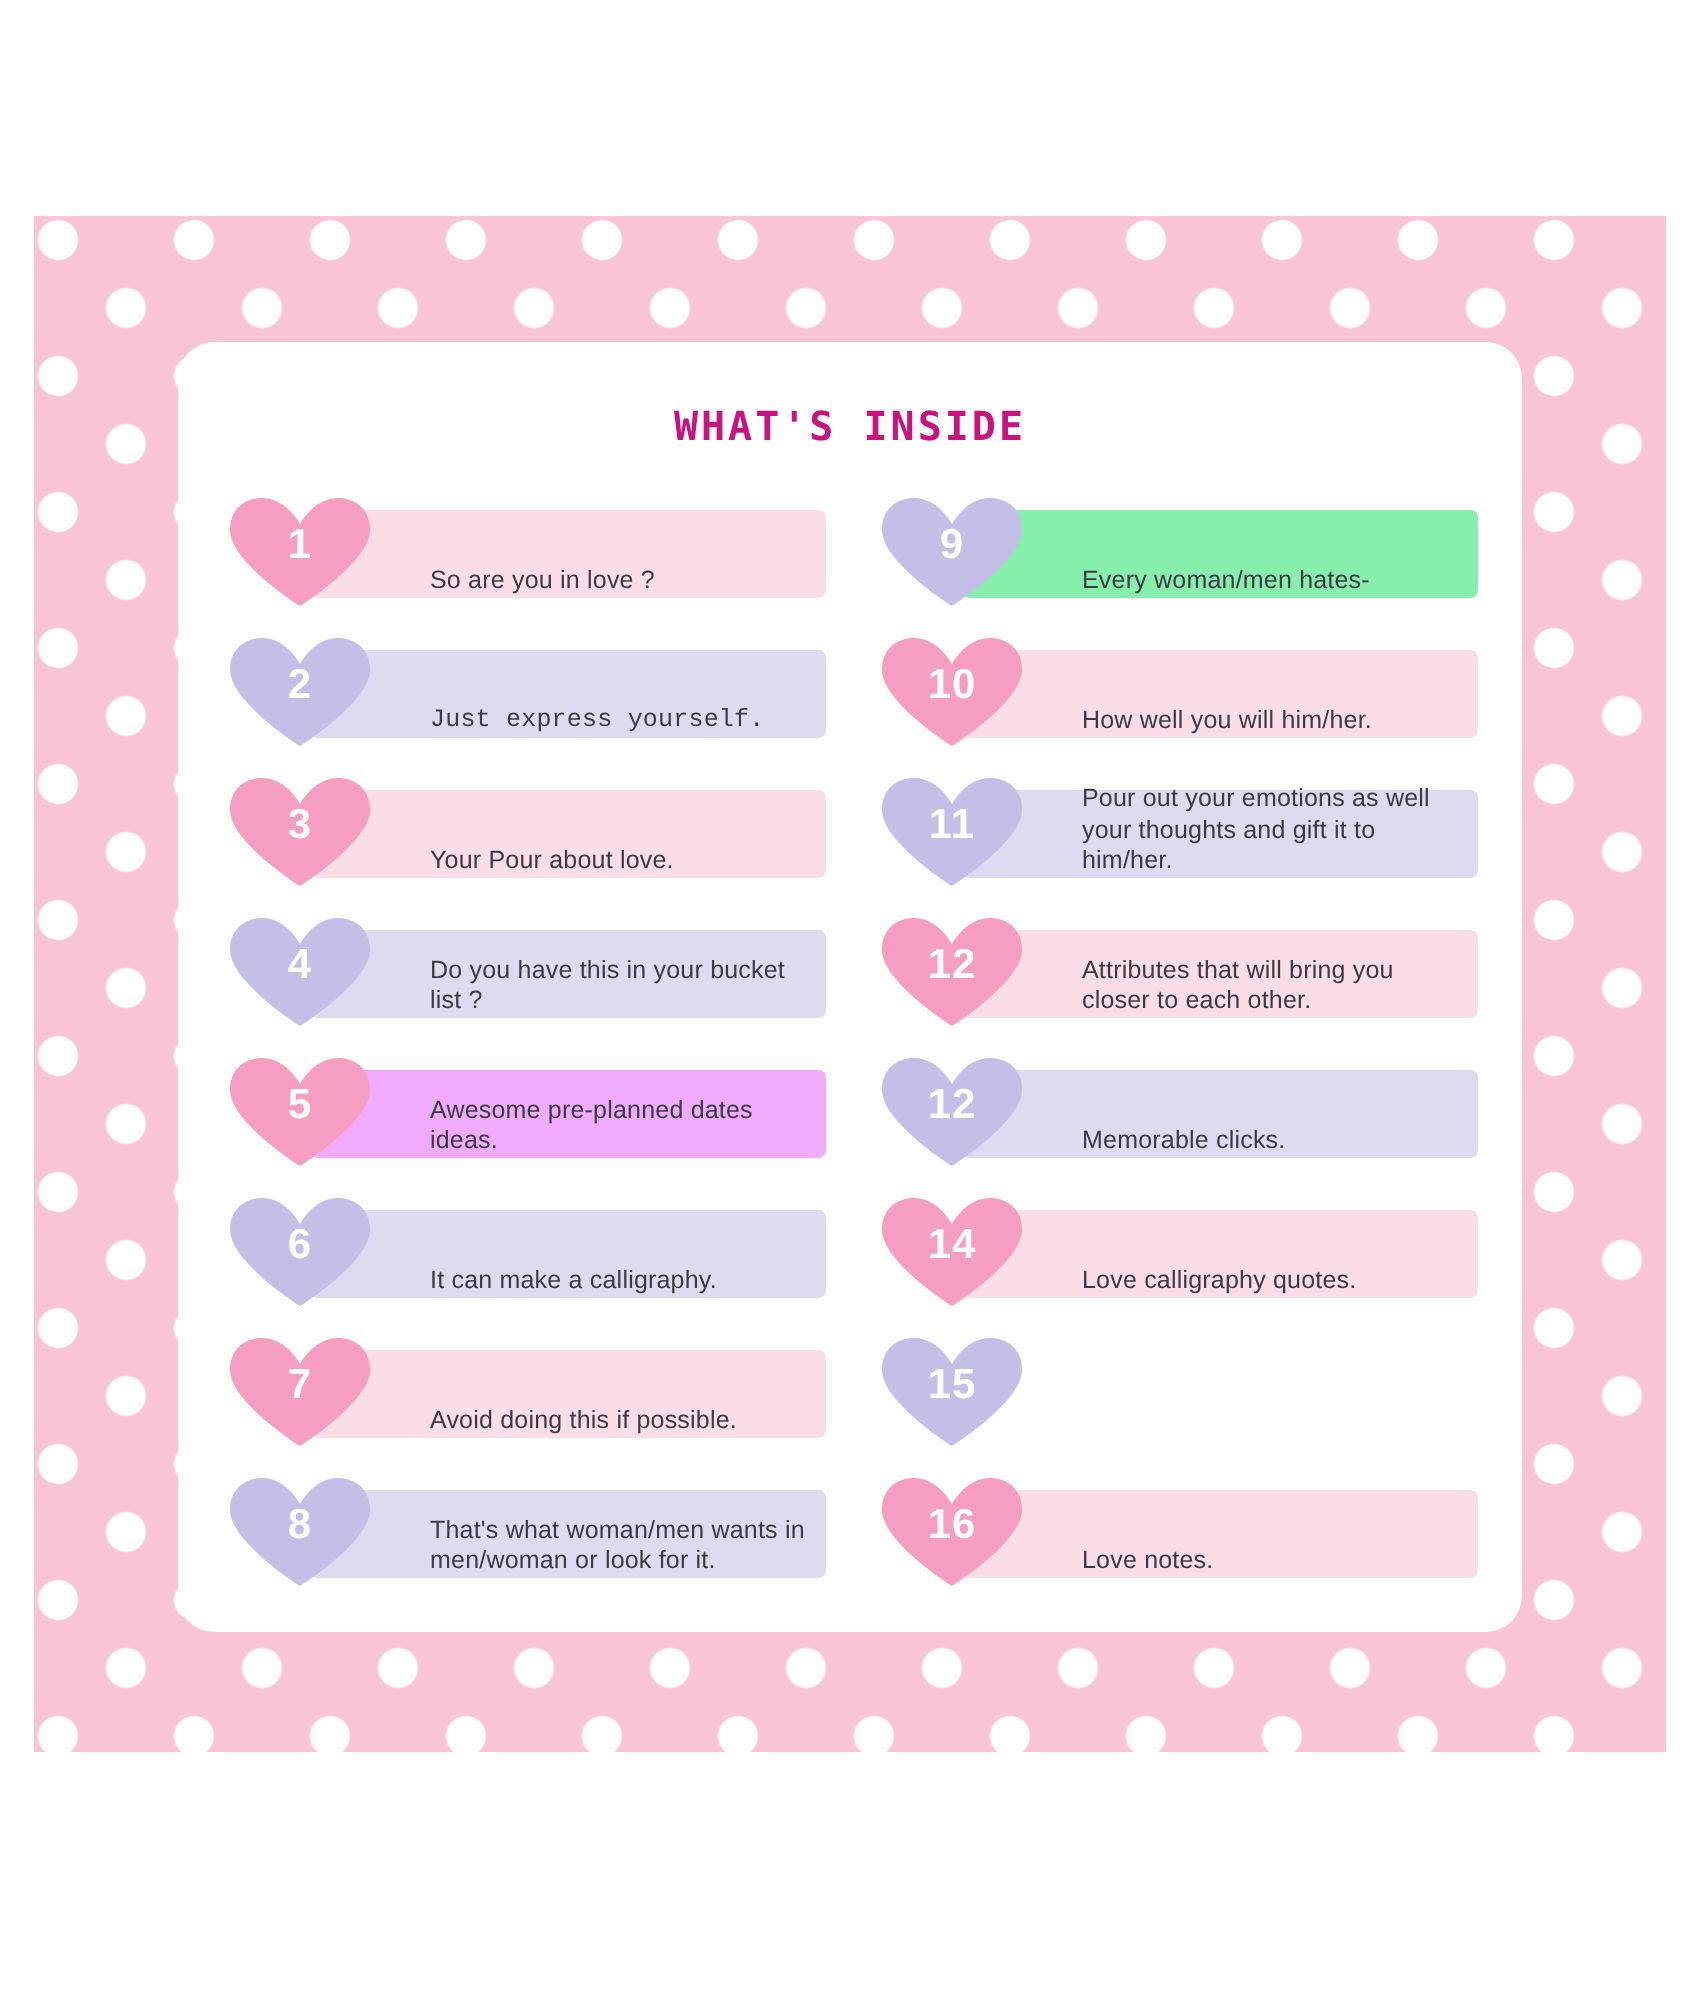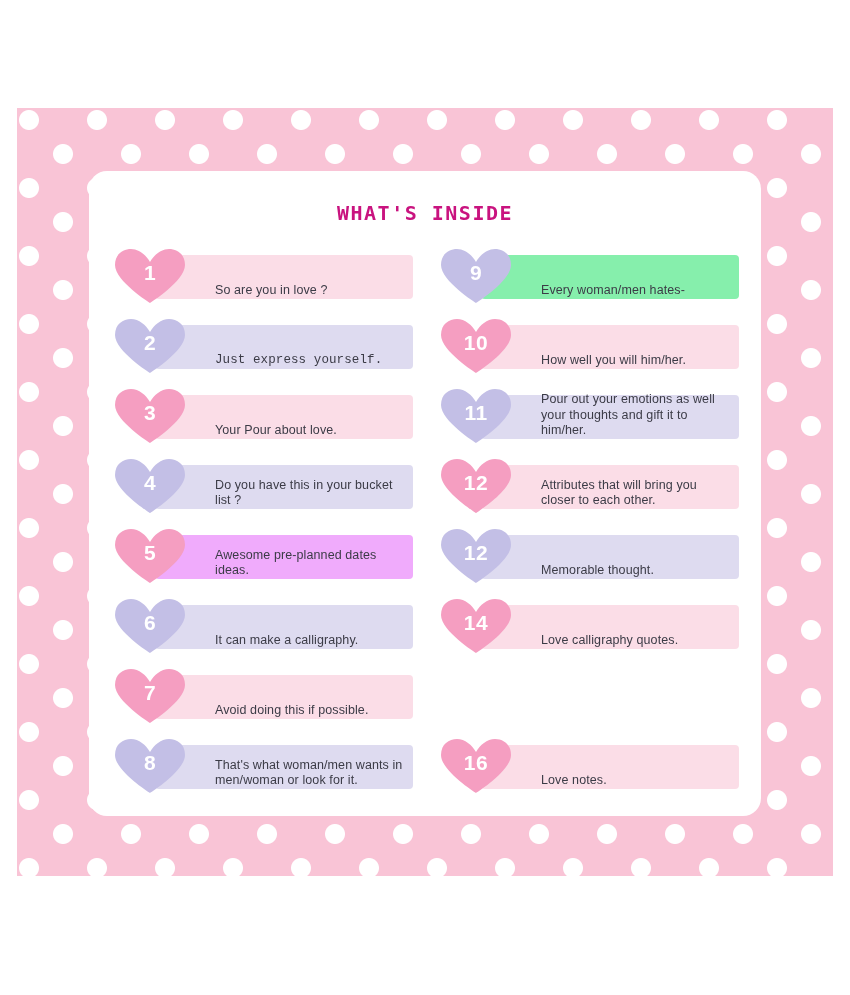--- a/index.html
+++ b/index.html
@@ -258,41 +258,47 @@
             </div>
             <div class="heart">
               <svg viewBox="0 0 78 58" xmlns="http://www.w3.org/2000/svg">
                 <path d="M39 56 C 39 56, 4 34, 4 18 C 4 7, 12 2, 20 2 C 28 2, 35 8, 39 15 C 43 8, 50 2, 58 2 C 66 2, 74 7, 74 18 C 74 34, 39 56, 39 56 Z" fill="#f59ec1"></path>
               </svg>
               <div class="num" style="color: rgb(255, 255, 255);">12</div>
             </div>
           </div>
           <div class="row">
             <div class="bar" style="background: rgb(222, 219, 240);">
-              <div class="bar-text">Memorable thought.</div>
+              <div class="bar-text">Memorable clicks.</div>
             </div>
             <div class="heart">
               <svg viewBox="0 0 78 58" xmlns="http://www.w3.org/2000/svg">
                 <path d="M39 56 C 39 56, 4 34, 4 18 C 4 7, 12 2, 20 2 C 28 2, 35 8, 39 15 C 43 8, 50 2, 58 2 C 66 2, 74 7, 74 18 C 74 34, 39 56, 39 56 Z" fill="#c3bfe6"></path>
               </svg>
               <div class="num" style="color: rgb(255, 255, 255);">12</div>
             </div>
           </div>
           <div class="row">
             <div class="bar" style="background: rgb(251, 221, 231);">
               <div class="bar-text">Love calligraphy quotes.</div>
             </div>
             <div class="heart">
               <svg viewBox="0 0 78 58" xmlns="http://www.w3.org/2000/svg">
                 <path d="M39 56 C 39 56, 4 34, 4 18 C 4 7, 12 2, 20 2 C 28 2, 35 8, 39 15 C 43 8, 50 2, 58 2 C 66 2, 74 7, 74 18 C 74 34, 39 56, 39 56 Z" fill="#f59ec1"></path>
               </svg>
               <div class="num" style="color: rgb(255, 255, 255);">14</div>
             </div>
           </div>
           <div class="row">
+            <div class="heart">
+              <svg viewBox="0 0 78 58" xmlns="http://www.w3.org/2000/svg">
+                <path d="M39 56 C 39 56, 4 34, 4 18 C 4 7, 12 2, 20 2 C 28 2, 35 8, 39 15 C 43 8, 50 2, 58 2 C 66 2, 74 7, 74 18 C 74 34, 39 56, 39 56 Z" fill="#c3bfe6"></path>
+              </svg>
+              <div class="num" style="color: rgb(255, 255, 255);">15</div>
+            </div>
           </div>
           <div class="row">
             <div class="bar" style="background: rgb(251, 221, 231);">
               <div class="bar-text">Love notes.</div>
             </div>
             <div class="heart">
               <svg viewBox="0 0 78 58" xmlns="http://www.w3.org/2000/svg">
                 <path d="M39 56 C 39 56, 4 34, 4 18 C 4 7, 12 2, 20 2 C 28 2, 35 8, 39 15 C 43 8, 50 2, 58 2 C 66 2, 74 7, 74 18 C 74 34, 39 56, 39 56 Z" fill="#f59ec1"></path>
               </svg>
               <div class="num" style="color: rgb(255, 255, 255);">16</div>

